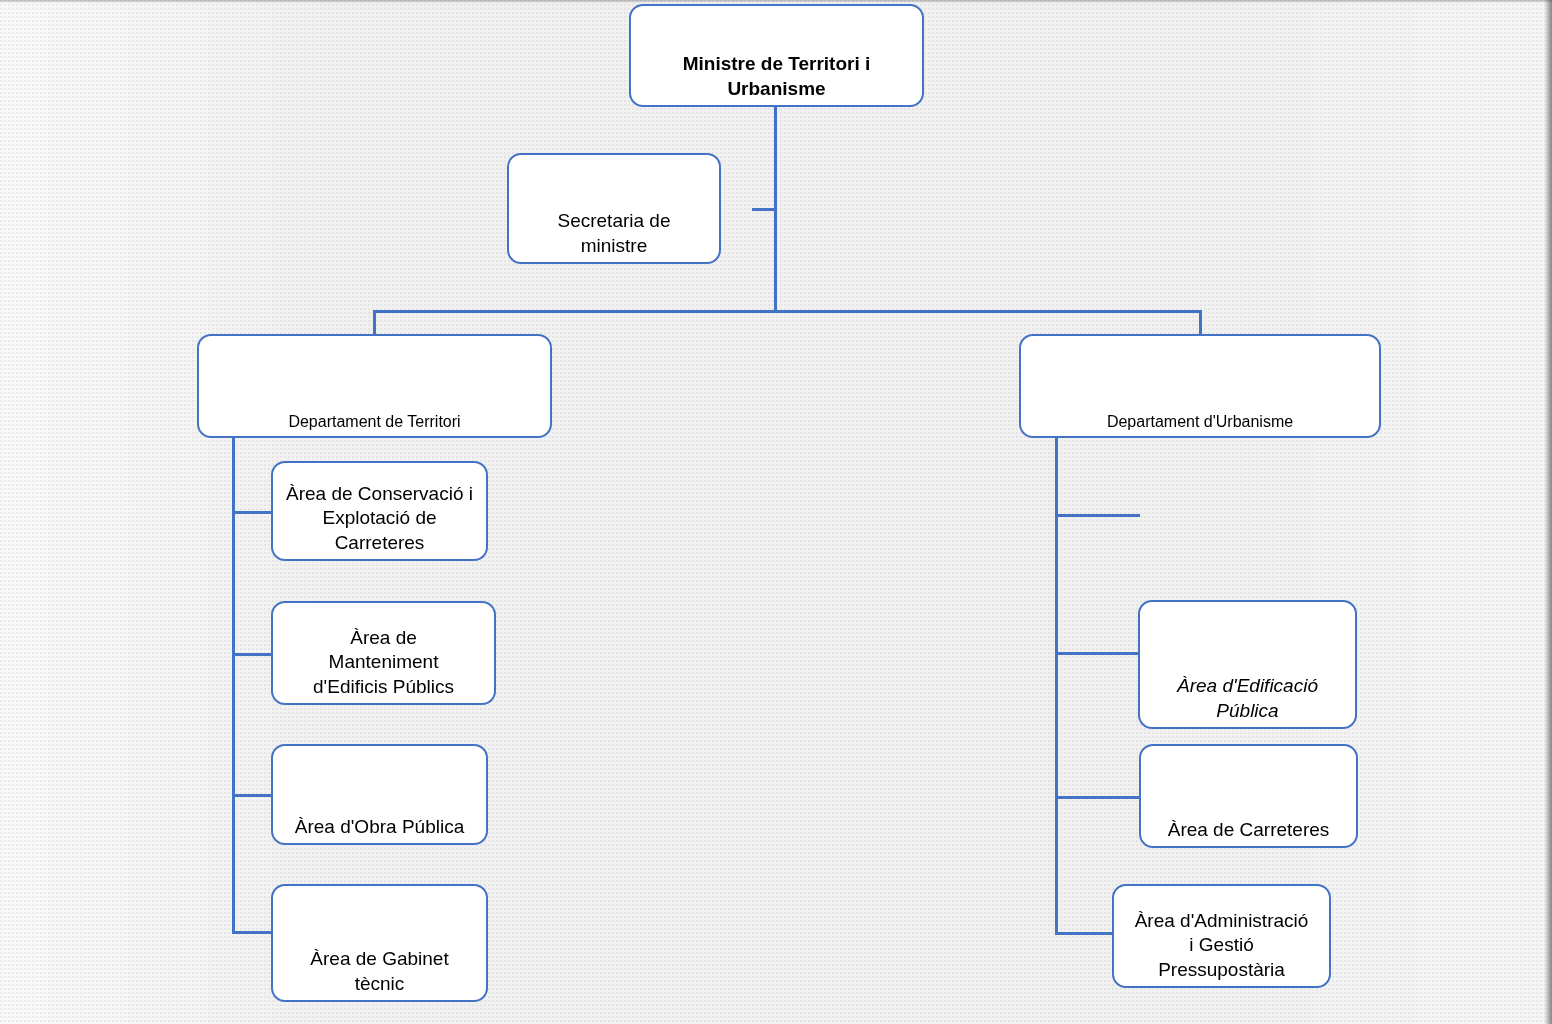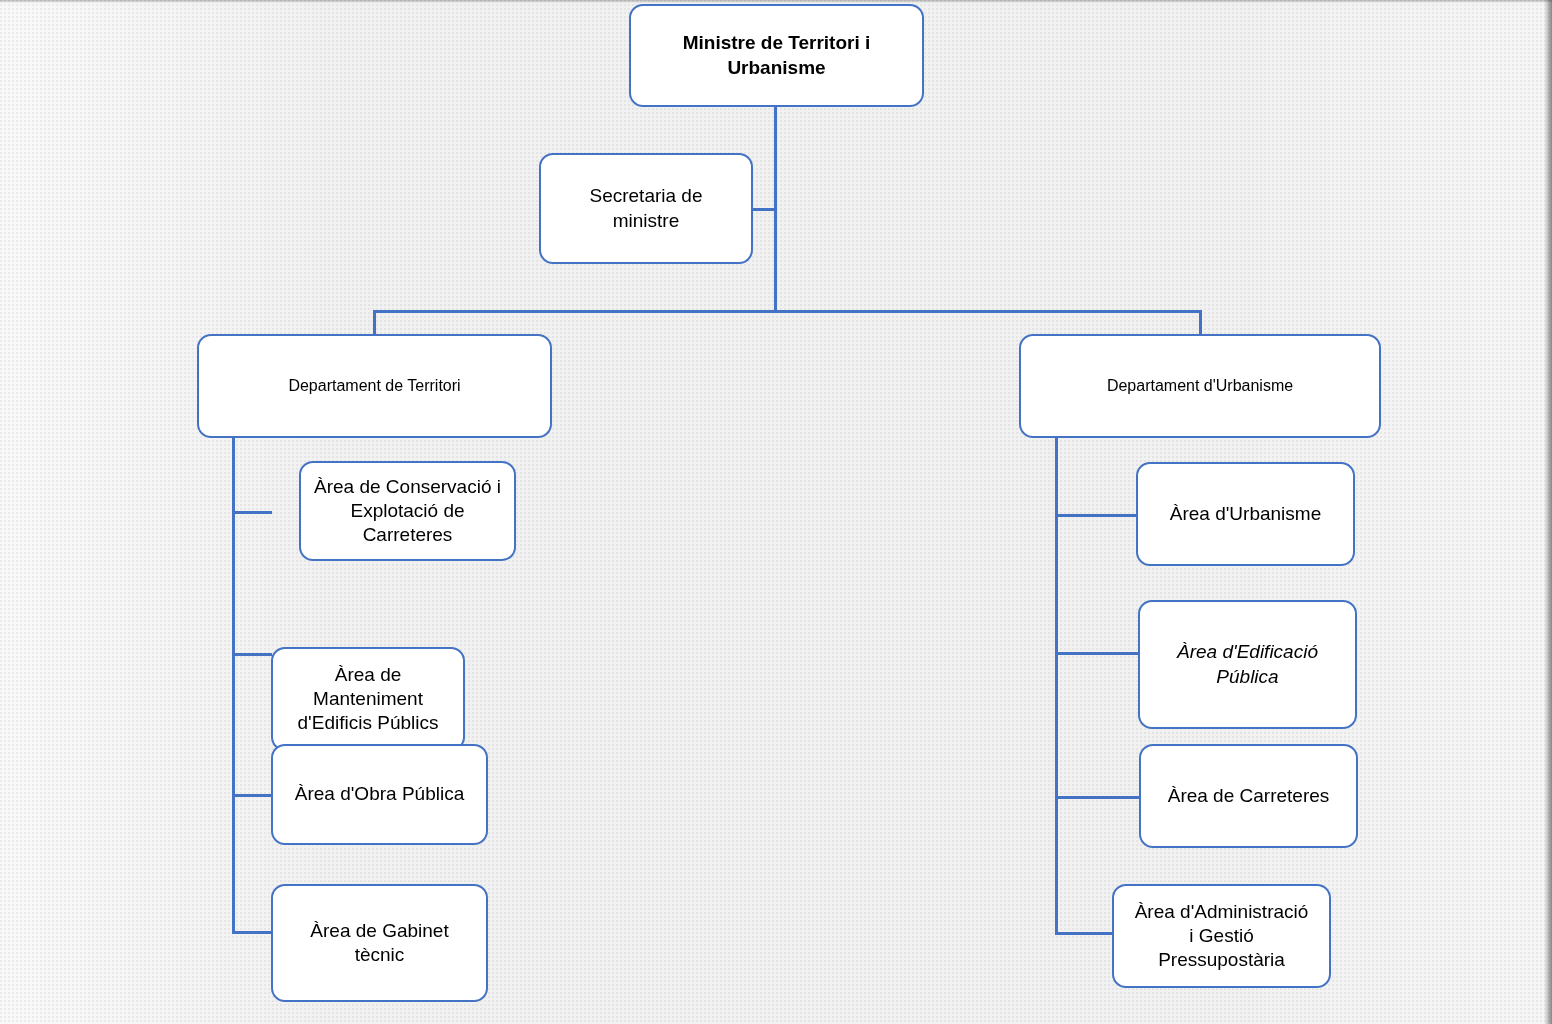--- a/index.html
+++ b/index.html
@@ -35,21 +35,21 @@
     pointer-events: none;
   }
 
   .node {
     position: absolute;
     box-sizing: border-box;
     background: #ffffff;
     border: 2.5px solid #4472C4;
     border-radius: 14px;
     display: flex;
-    align-items: center;
+    align-items: flex-end;
     justify-content: center;
     text-align: center;
     color: #000000;
     line-height: 1.28;
     padding: 4px 8px;
     z-index: 3;
   }
   .node .label { display: block; white-space: pre-line; }
 
   .n-root      { font-size: 19px; font-weight: bold; }
@@ -88,57 +88,54 @@
   <div class="conn h" style="left:1055px; top:514px; width:85px;"></div>
   <div class="conn h" style="left:1055px; top:652px; width:85px;"></div>
   <div class="conn h" style="left:1055px; top:796px; width:85px;"></div>
   <div class="conn h" style="left:1055px; top:932px; width:85px;"></div>
 
   <div class="node n-root" style="left:629px; top:4px; width:295px; height:103px;">
     <span class="label">Ministre de Territori i
 Urbanisme</span>
   </div>
 
-  <div class="node n-assistant" style="left:539px; top:153px; width:214px; height:111px;">
+  <div class="node n-assistant" style="left:507px; top:153px; width:214px; height:111px;">
     <span class="label">Secretaria de
 ministre</span>
   </div>
 
   <div class="node n-dept" style="left:197px; top:334px; width:355px; height:104px;">
     <span class="label">Departament de Territori</span>
   </div>
 
   <div class="node n-dept" style="left:1019px; top:334px; width:362px; height:104px;">
     <span class="label">Departament d'Urbanisme</span>
   </div>
 
-  <div class="node n-area" style="left:271px; top:461px; width:217px; height:100px;margin-left:28px;">
+  <div class="node n-area" style="left:271px; top:461px; width:217px; height:100px;">
     <span class="label">Àrea de Conservació i
 Explotació de
 Carreteres</span>
   </div>
 
-  <div class="node n-area" style="left:271px; top:601px; width:194px; height:104px;margin-top:46px;">
+  <div class="node n-area" style="left:271px; top:601px; width:225px; height:104px;">
     <span class="label">Àrea de
 Manteniment
 d'Edificis Públics</span>
   </div>
 
   <div class="node n-area" style="left:271px; top:744px; width:217px; height:101px;">
     <span class="label">Àrea d'Obra Pública</span>
   </div>
 
   <div class="node n-area" style="left:271px; top:884px; width:217px; height:118px;">
     <span class="label">Àrea de Gabinet
 tècnic</span>
   </div>
 
-  <div class="node n-area" style="left:1136px; top:462px; width:219px; height:104px;">
-    <span class="label">Àrea d'Urbanisme</span>
-  </div>
 
   <div class="node n-area" style="left:1138px; top:600px; width:219px; height:129px;font-style:italic;">
     <span class="label">Àrea d'Edificació
 Pública</span>
   </div>
 
   <div class="node n-area" style="left:1139px; top:744px; width:219px; height:104px;">
     <span class="label">Àrea de Carreteres</span>
   </div>
 

